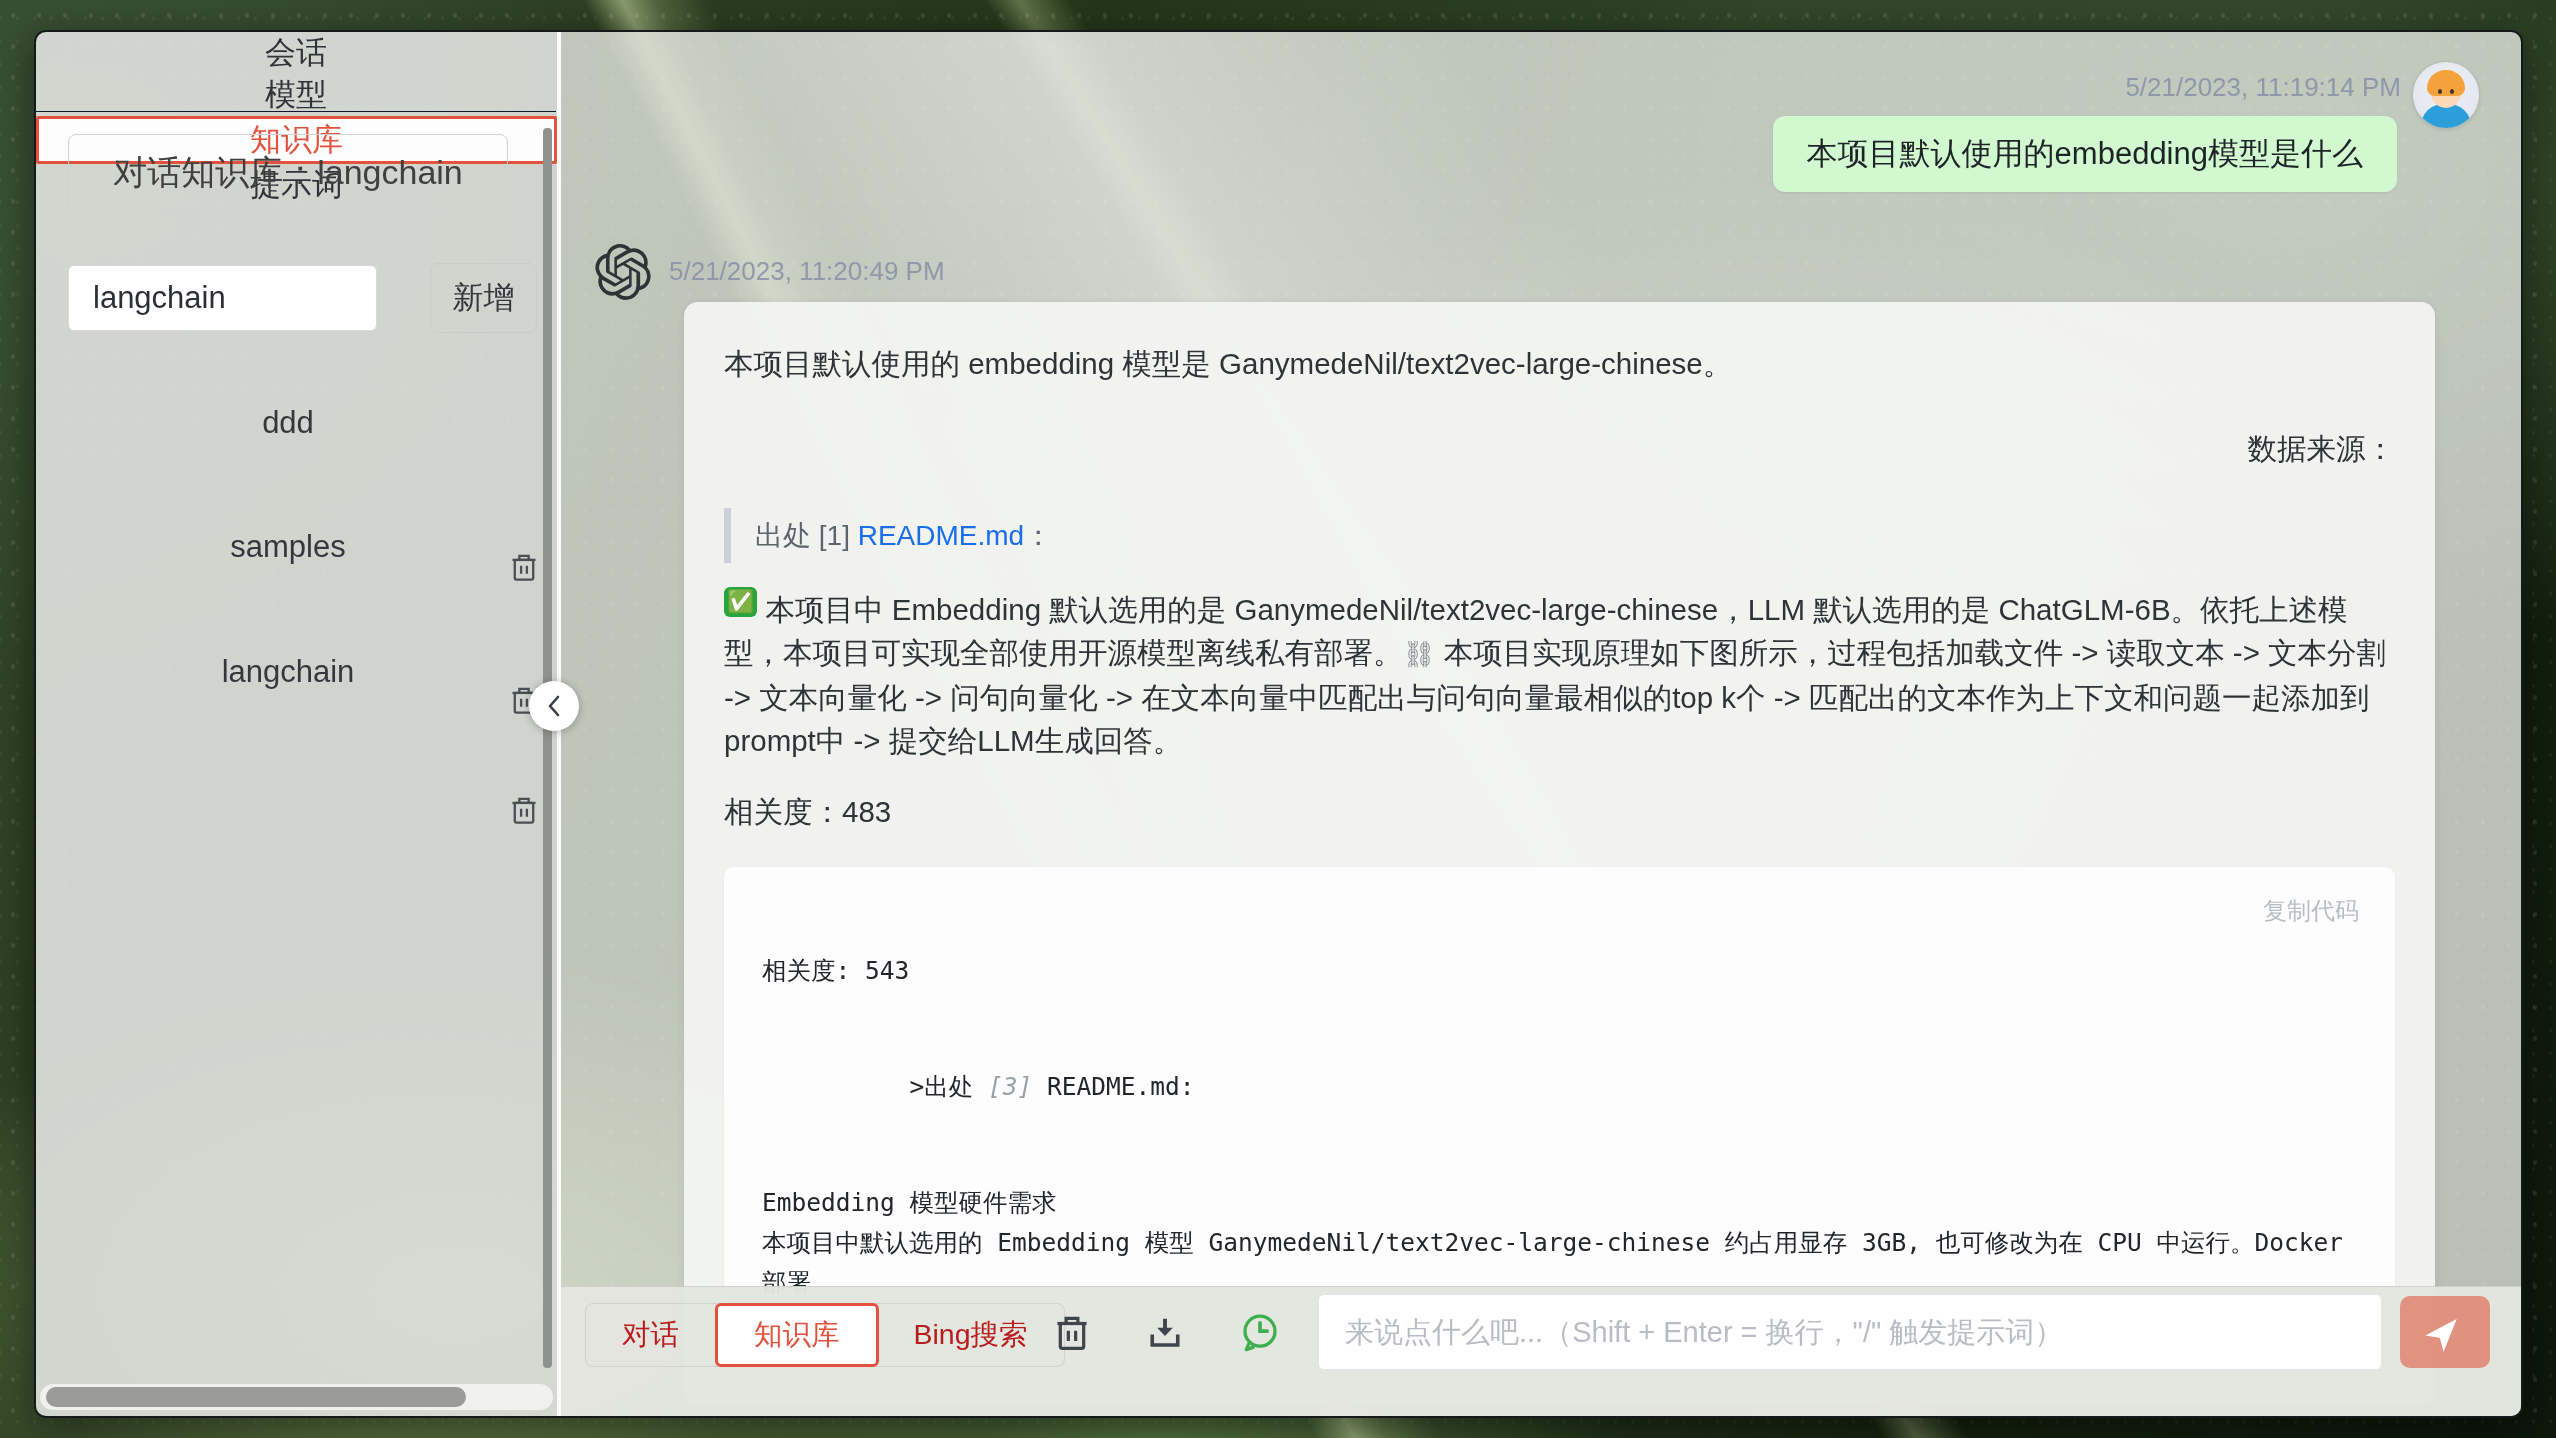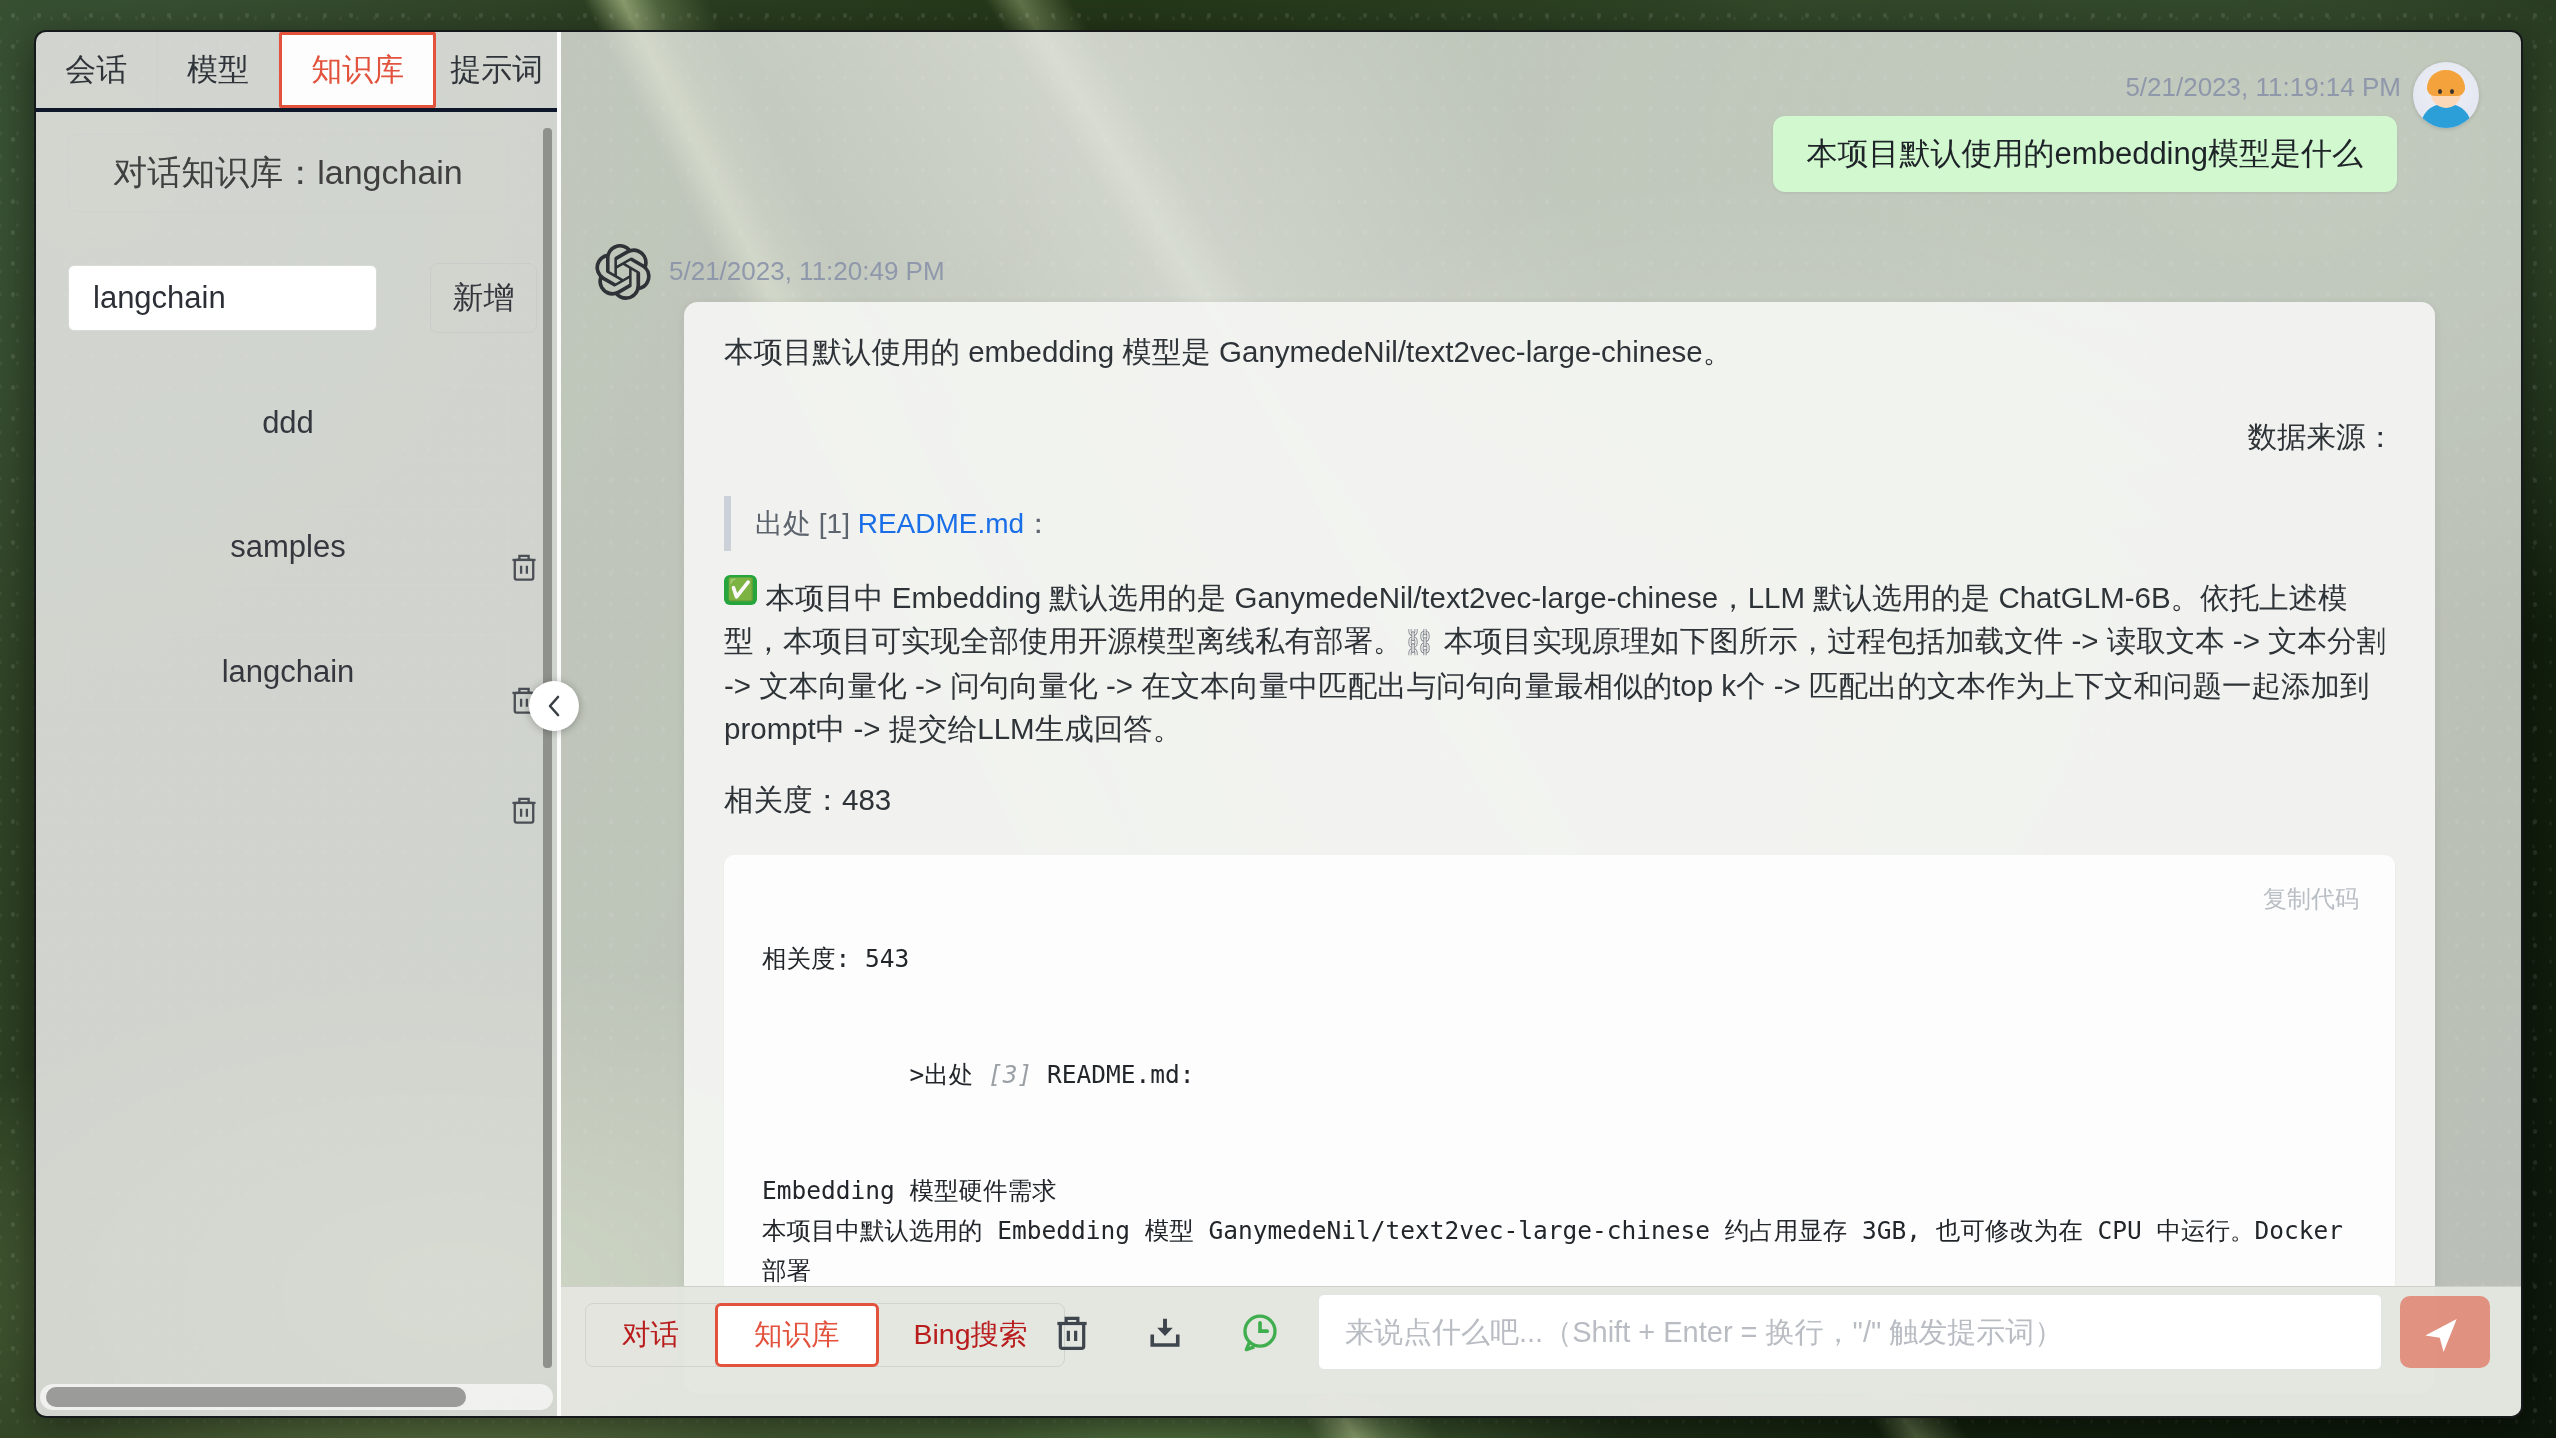--- a/index.html
+++ b/index.html
@@ -24,21 +24,21 @@
     background-size:26px 31px, 17px 23px; background-position:0 0, 9px 7px; opacity:.55; }
 
   
   .window { position:absolute; left:34px; top:30px; width:2489px; height:1388px;
     border:2px solid #16191b; border-radius:12px; overflow:hidden;
     box-shadow:0 10px 40px rgba(0,0,0,0.5); }
 
   
   .sidebar { position:absolute; left:0; top:0; width:521px; height:100%;
     background:rgba(222,224,220,0.93); }
-  .tabs { display:flex; height:80px; border-bottom:4px solid #0f172a; }
+  .tabs { display:flex; height:80px; border-bottom:1px solid #0f172a;flex-direction:column; }
   .tab { flex:1; display:flex; align-items:center; justify-content:center;
     font-size:31px; color:#2f343a; border-right:1px solid #cdd0cc; cursor:pointer; }
   .tab:last-child { border-right:none; }
   .tab.active { flex:1.25; background:#fdfdfd; border:3px solid #e2523d; color:#e2523d; border-radius:2px; }
   .kb-header { position:absolute; left:32px; width:440px; top:102px; height:78px;
     border:1px solid #cfd2ce; border-radius:8px; display:flex; align-items:center; justify-content:center;
     font-size:34px; color:#404040; }
   .kb-input { position:absolute; left:32px; top:233px; width:309px; height:66px; background:#fff;
     border:1px solid #d8dad6; border-radius:6px; padding:0 24px; font-size:31px; color:#2c3036;
     font-family:"Liberation Sans","DejaVu Sans",sans-serif; outline:none; }
@@ -85,21 +85,21 @@
     background:#2d9fd8; border-radius:22px 22px 0 0; }
   .u-bubble { position:absolute; top:84px; right:124px; height:76px; line-height:76px;
     background:#d2f8cf; border-radius:12px; padding:0 34px; font-size:31px; color:#1e2328;
     box-shadow:0 1px 3px rgba(0,0,0,0.08); }
 
   .a-logo { position:absolute; left:34px; top:212px; width:56px; height:56px; }
   .a-time { top:224px; left:108px; }
   .a-card { position:absolute; left:123px; right:86px; top:270px; z-index:1;
     background:rgba(243,244,241,0.95); border-radius:14px; padding:28px 40px 46px;
     box-shadow:0 2px 10px rgba(0,0,0,0.07); font-size:29.5px; color:#2e3338; line-height:43px; }
-  .a-card .intro { margin-top:0; }
+  .a-card .intro { margin-top:12px; }
   .a-card .source { margin-top:42px;text-align:right; }
   .bq { margin-top:38px; border-left:7px solid #ccd1d9; padding:6px 0 6px 24px;
     color:#5d646e; font-size:28px; }
   .bq a { color:#1a6fe8; text-decoration:none; cursor:pointer; }
   .para { margin-top:24px; }
   .emoji-check { display:inline-block; background:#26a53c; color:#fff; border-radius:6px;
     font-size:22px; line-height:28px; padding:1px 3px; vertical-align:3px; overflow:hidden; }
   .emoji-chain { color:#7b8088; font-size:26px; }
   .rel { margin-top:28px; }
   .code-card { margin-top:34px; position:relative; background:#fdfdfd; border-radius:10px;

